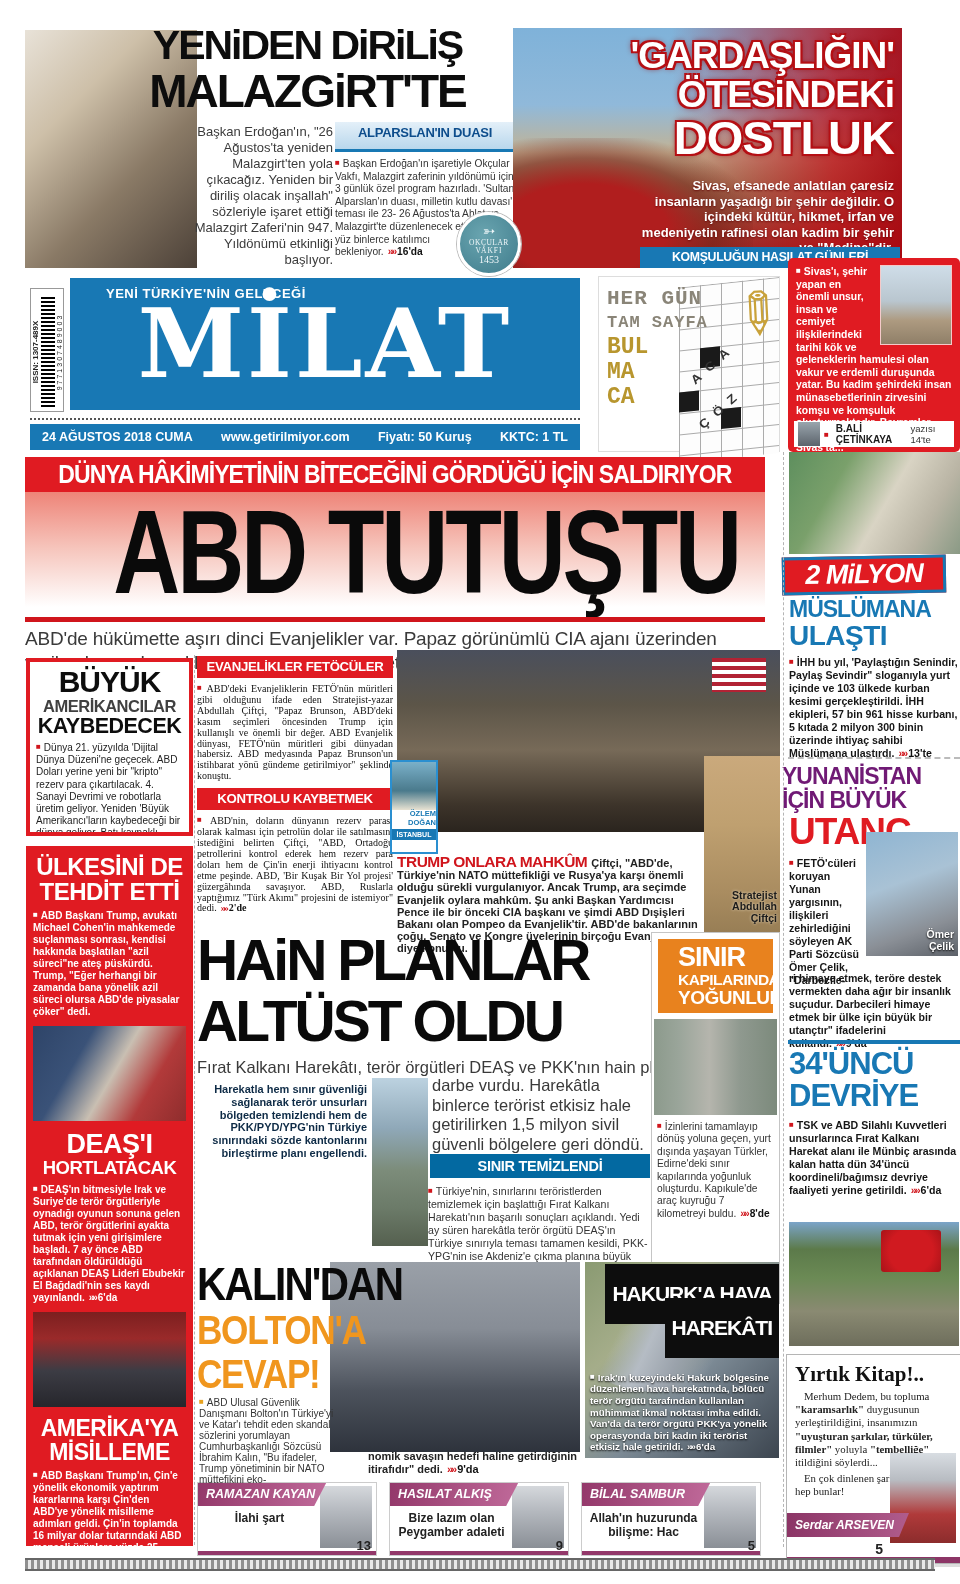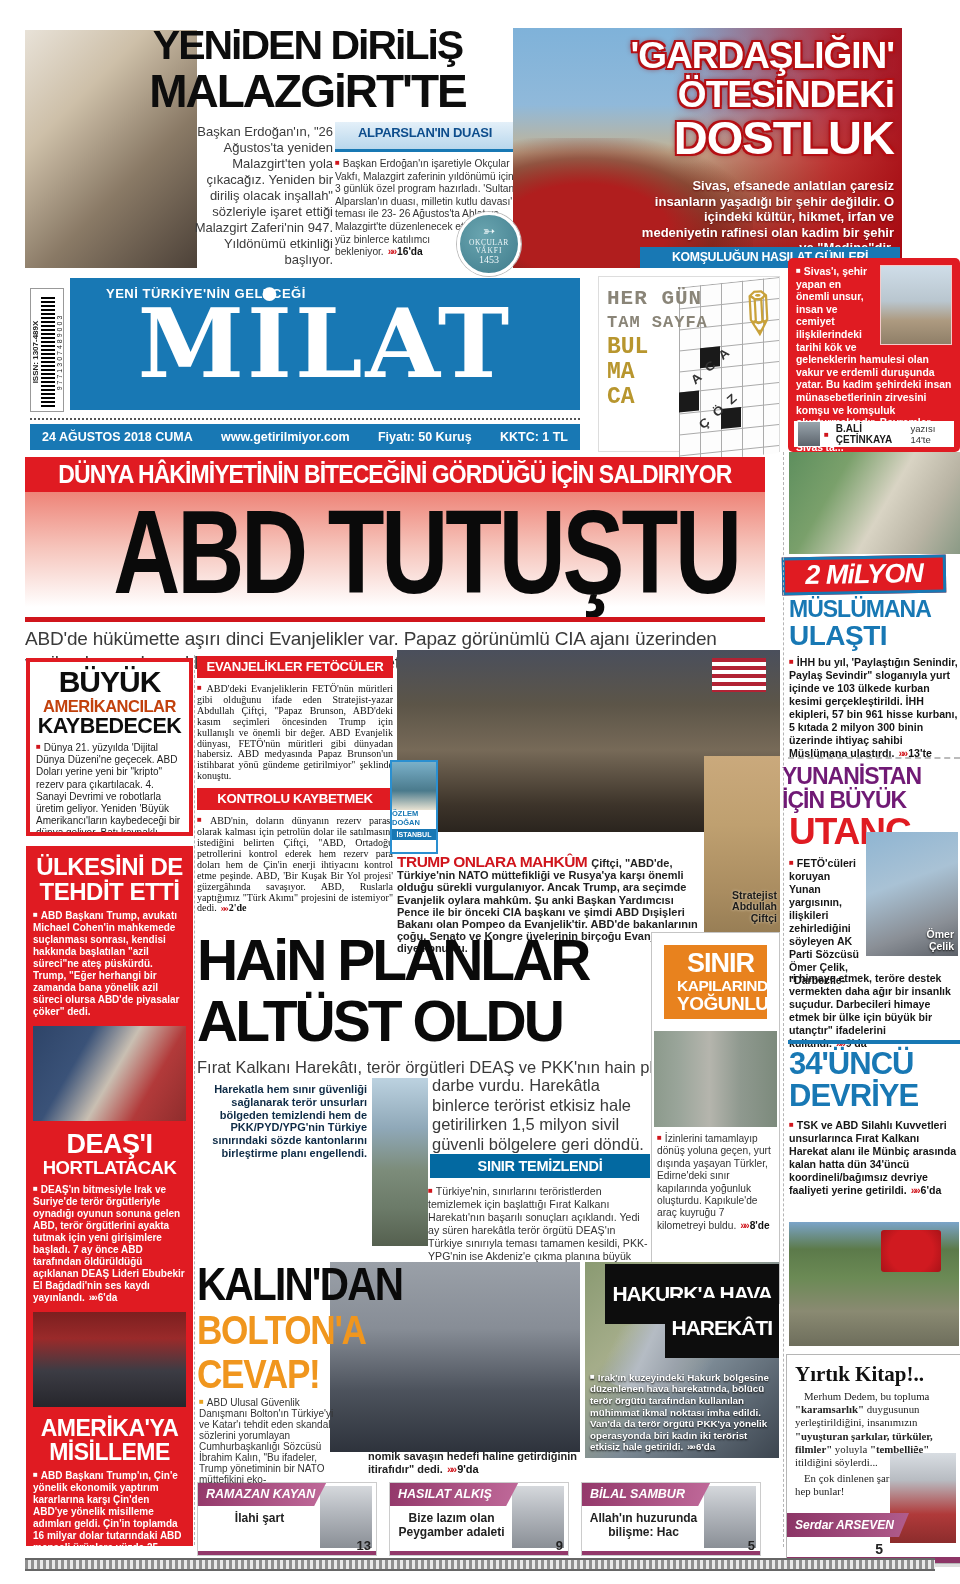--- a/index.html
+++ b/index.html
@@ -136,21 +136,21 @@
     background:linear-gradient(180deg,#d8dde2 0%,#b8bcc2 30%,#b03a3a 68%,#8c2c2c 100%); }
   #yirtik-page { position:absolute; right:78px; bottom:6px; font-family:"Liberation Sans",sans-serif; font-weight:bold; font-size:14px; color:#222; }
   #yirtik-bar { position:absolute; left:0; bottom:0; width:100%; height:6px; background:#8c3566; }
 
   
   #sep-l { left:194px; top:655px; height:890px; border-left:1px dashed #b5b5b5; }
   #sep-r0 { left:783px; top:452px; height:1095px; border-left:1px dashed #b5b5b5; }
   #buyuk { left:26px; top:658px; width:167px; height:178px; border:4px solid #e01b22; background:#fff;
     padding:5px 6px; text-align:center; overflow:hidden; }
   #buyuk-h1 { font-weight:bold; font-size:30px; line-height:30px; color:#0d0d0d; letter-spacing:-1px; }
-  #buyuk-h2 { font-weight:bold; font-size:16.5px; line-height:18px; color:#c2410c; letter-spacing:-0.5px; }
+  #buyuk-h2 { font-weight:bold; font-size:16.5px; line-height:18px; color:#404040; letter-spacing:-0.5px; }
   #buyuk-h3 { font-weight:bold; font-size:21.5px; line-height:22px; color:#0d0d0d; letter-spacing:-0.5px; }
   #buyuk-body { margin-top:4px; text-align:left; font-size:10px; line-height:12.2px; color:#222; }
   #redcol { left:26px; top:846px; width:167px; height:700px; background:#e01b22; padding:8px 7px; color:#fff; overflow:hidden; }
   .rk-h { font-weight:bold; text-align:center; color:#fff; letter-spacing:-0.5px; }
   .rk-body { font-weight:bold; font-size:10px; line-height:12px; color:#fff; margin-top:5px; }
   .rk-photo { width:153px; height:95px; margin-top:8px; }
   #trump-photo { background:linear-gradient(120deg,#2e4468 0%,#3a5278 30%,#c9bfb2 52%,#b23a3a 74%,#8f2d2d 100%); }
   #xi-photo { background:linear-gradient(180deg,#7c1f1f 0%,#9a2a2a 28%,#3c3c44 62%,#26262c 100%); }
   #ulk-h1 { font-size:24px; line-height:25px; }
   #ulk-h2 { font-size:24px; line-height:25px; }
@@ -164,21 +164,21 @@
   .rhead { background:#e01b22; color:#fff; height:22px; line-height:22px; font-weight:bold; font-size:13.2px;
     text-align:center; letter-spacing:-0.3px; }
   .serif-body { font-family:"Liberation Serif",serif; font-size:10px; line-height:10.9px; color:#111;
     text-align:justify; margin:5px 0 6px 0; }
   #meeting-photo { left:397px; top:650px; width:383px; height:182px;
     background:linear-gradient(180deg,#4a4f5c 0%,#5c5548 30%,#776a58 55%,#3d342a 85%,#2a241e 100%); }
   #flag-us { position:absolute; right:14px; top:8px; width:54px; height:34px;
     background:repeating-linear-gradient(180deg,#b22234 0 4px,#fff 4px 8px); }
   #ozlem { left:390px; top:760px; width:48px; height:94px; background:#fff; border:2px solid #2a8fd0; z-index:4; }
   #ozlem-photo { width:100%; height:48px; background:linear-gradient(180deg,#7ab0c9,#4a7a8c 60%,#e8e2d2); }
-  .ozlem-name { color:#1878b4; font-weight:bold; font-size:7.5px; line-height:8.5px; text-align:left; }
+  .ozlem-name { color:#1878b4; font-weight:bold; font-size:7.5px; line-height:8.5px; text-align:right; }
   #ozlem-city { background:#1878b4; color:#fff; font-weight:bold; font-size:7px; line-height:11px; text-align:center; margin-top:2px; }
   #ciftci-photo { left:704px; top:756px; width:76px; height:196px;
     background:linear-gradient(180deg,#caa97c 0%,#bfa070 35%,#a98c60 70%,#8f7750 100%); }
   #ciftci-label { position:absolute; left:0; right:3px; bottom:28px; text-align:right; font-weight:bold;
     font-size:10.5px; line-height:11.5px; color:#1b1b1b; text-shadow:0 0 3px #e8d9bd; }
   #caption { left:397px; top:856px; width:302px; height:74px; font-size:11px; line-height:12.2px; }
   #cap-label { color:#d0151c; font-weight:bold; font-size:15.5px; letter-spacing:-0.5px; margin-right:4px; }
   #cap-body { font-weight:bold; color:#222; }
 
   
@@ -191,21 +191,21 @@
     color:#0e2b46; text-align:right; }
   #soldier-photo { left:372px; top:1078px; width:56px; height:168px;
     background:linear-gradient(180deg,#bcd2e0 0%,#8fa8b8 30%,#7c8c7a 55%,#6b7a68 78%,#55604f 100%); }
   #deck2 { left:432px; top:1076px; width:220px; font-size:16.5px; line-height:19.5px; color:#3a3a3a; }
   #stbar { left:430px; top:1154px; width:220px; height:24px; background:#0369a1; color:#fff; font-weight:bold;
     font-size:14.5px; line-height:24px; text-align:center; letter-spacing:-0.3px; }
   #stbody { left:428px; top:1184px; width:224px; font-size:10.6px; line-height:13px; color:#333; }
 
   
   #sinirk { left:651px; top:932px; width:129px; height:372px; border:1px solid #c5c5c5; background:#fff; overflow:hidden; }
-  #sk-head { margin:12px; background:#e8821e; color:#fff; text-align:right; padding:5px 13px; }
+  #sk-head { margin:6px; background:#e8821e; color:#fff; text-align:left; padding:5px 20px; }
   #sk-h1 { font-weight:bold; font-size:27px; line-height:27px; letter-spacing:-1px; }
   #sk-h2 { font-weight:bold; font-size:15.5px; line-height:17px; letter-spacing:-0.5px; }
   #sk-h3 { font-weight:bold; font-size:19px; line-height:20px; letter-spacing:-0.5px; }
   #traffic-photo { margin:0 2px; width:123px; height:96px;
     background:linear-gradient(90deg,#8c9a8c 0%,#9aa59a 20%,#b5b5ad 45%,#8f998f 70%,#7c8a7c 100%); }
   #sk-body { padding:5px 5px; font-size:10.2px; line-height:12.4px; color:#333; }
 
   
   #kalin-photo { left:330px; top:1262px; width:250px; height:190px;
     background:linear-gradient(180deg,#9aa0a8 0%,#878d96 35%,#4c525c 68%,#2e333c 100%); }

